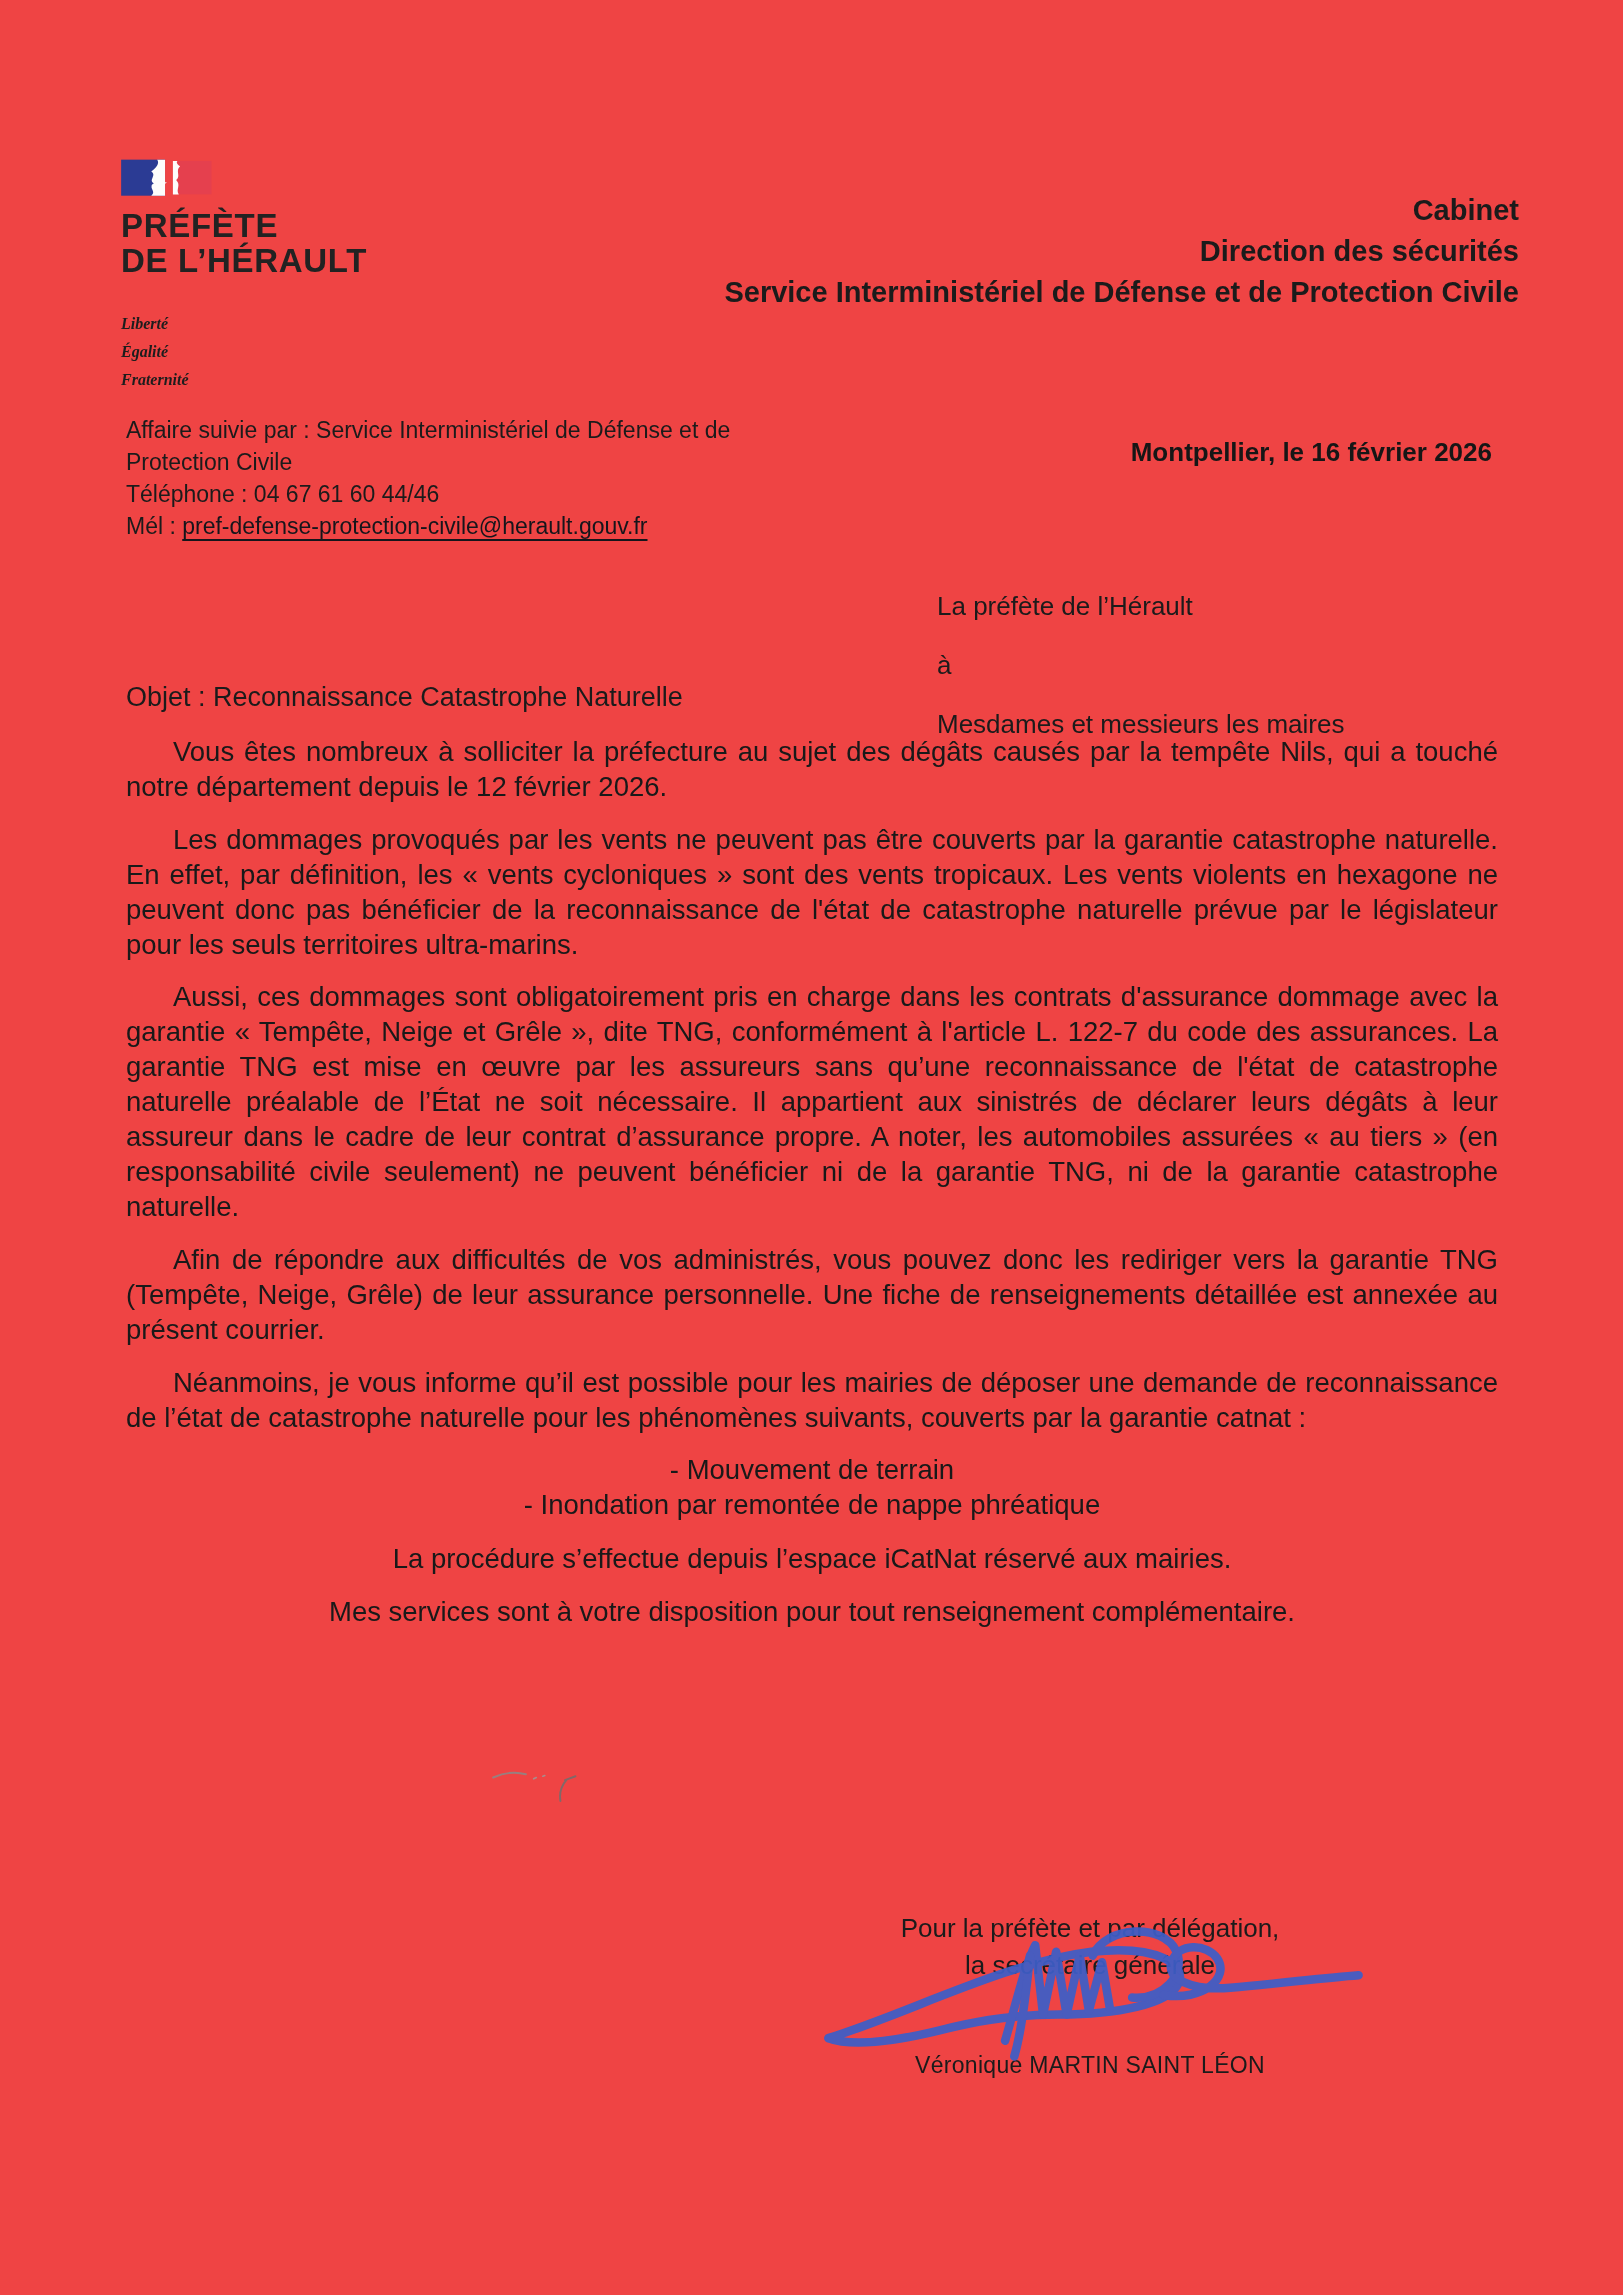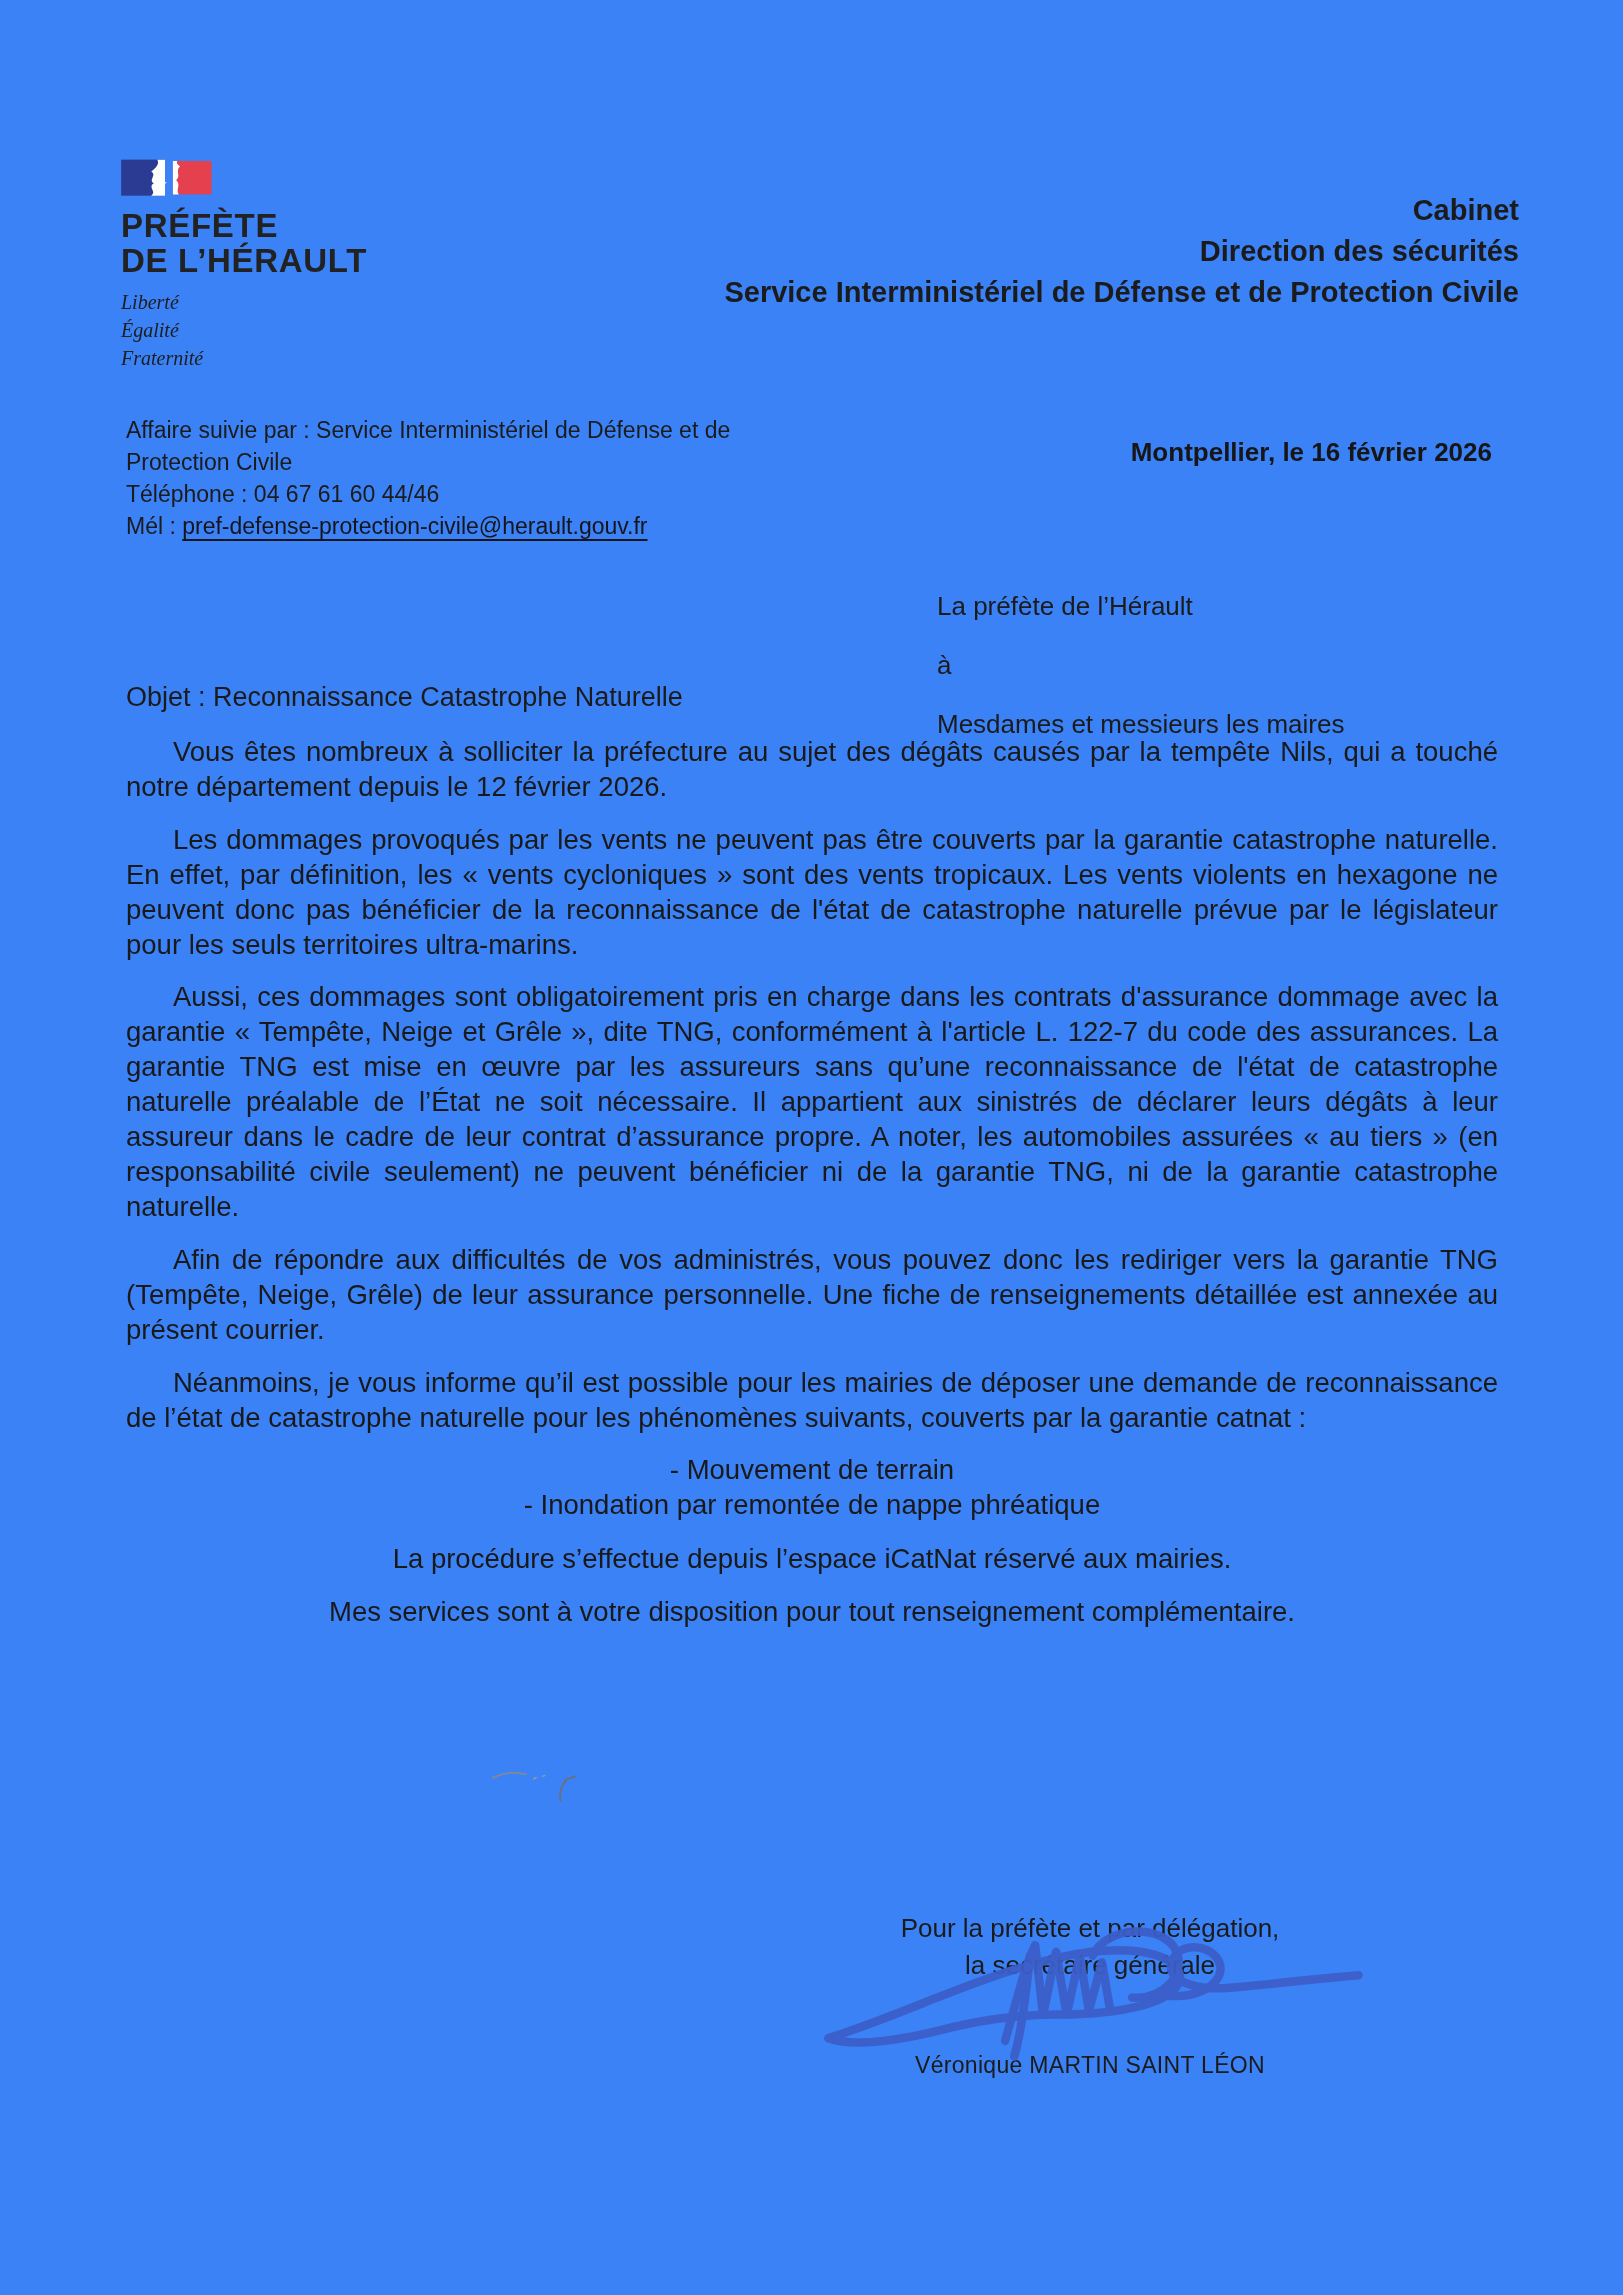--- a/index.html
+++ b/index.html
@@ -1,36 +1,36 @@
 <!DOCTYPE html>
 <html lang="fr" style="font-size:10.5px"><head>
 <meta charset="utf-8">
 <style>
   html,body{margin:0;padding:0;background:#e8e8e8;}
   .page{
     position:relative;
     width:1623px;height:2295px;
-    background:#3b82f6;
+    background:#ef4444;
     font-family:"Liberation Sans",sans-serif;
     color:#181818;
     overflow:hidden;
   }
   
   .logo-block{position:absolute;left:121px;top:159px;width:367px;}
   .logo-flag{display:block;}
   .gov-name{
     margin-top:10.5px;
     font-weight:bold;font-size:33px;line-height:35px;
     letter-spacing:0.7px;color:#222;
   }
   .motto{
-    margin-top:10px;
+    margin-top:32px;
     font-family:"Liberation Serif",serif;
-    font-style:italic;font-weight:normal;
-    font-size:20px;line-height:28px;color:#1d1d1d;
+    font-style:italic;font-weight:bold;
+    font-size:16px;line-height:28px;color:#1d1d1d;
   }
   .dept-block{
     position:absolute;right:104px;top:190px;width:1047px;
     text-align:right;font-weight:bold;
     font-size:29px;line-height:41px;color:#1b1b1b;
   }
   
   .contact-block{
     position:absolute;left:126px;top:414px;width:723px;
     font-size:23px;line-height:32px;color:#1b1b1b;

